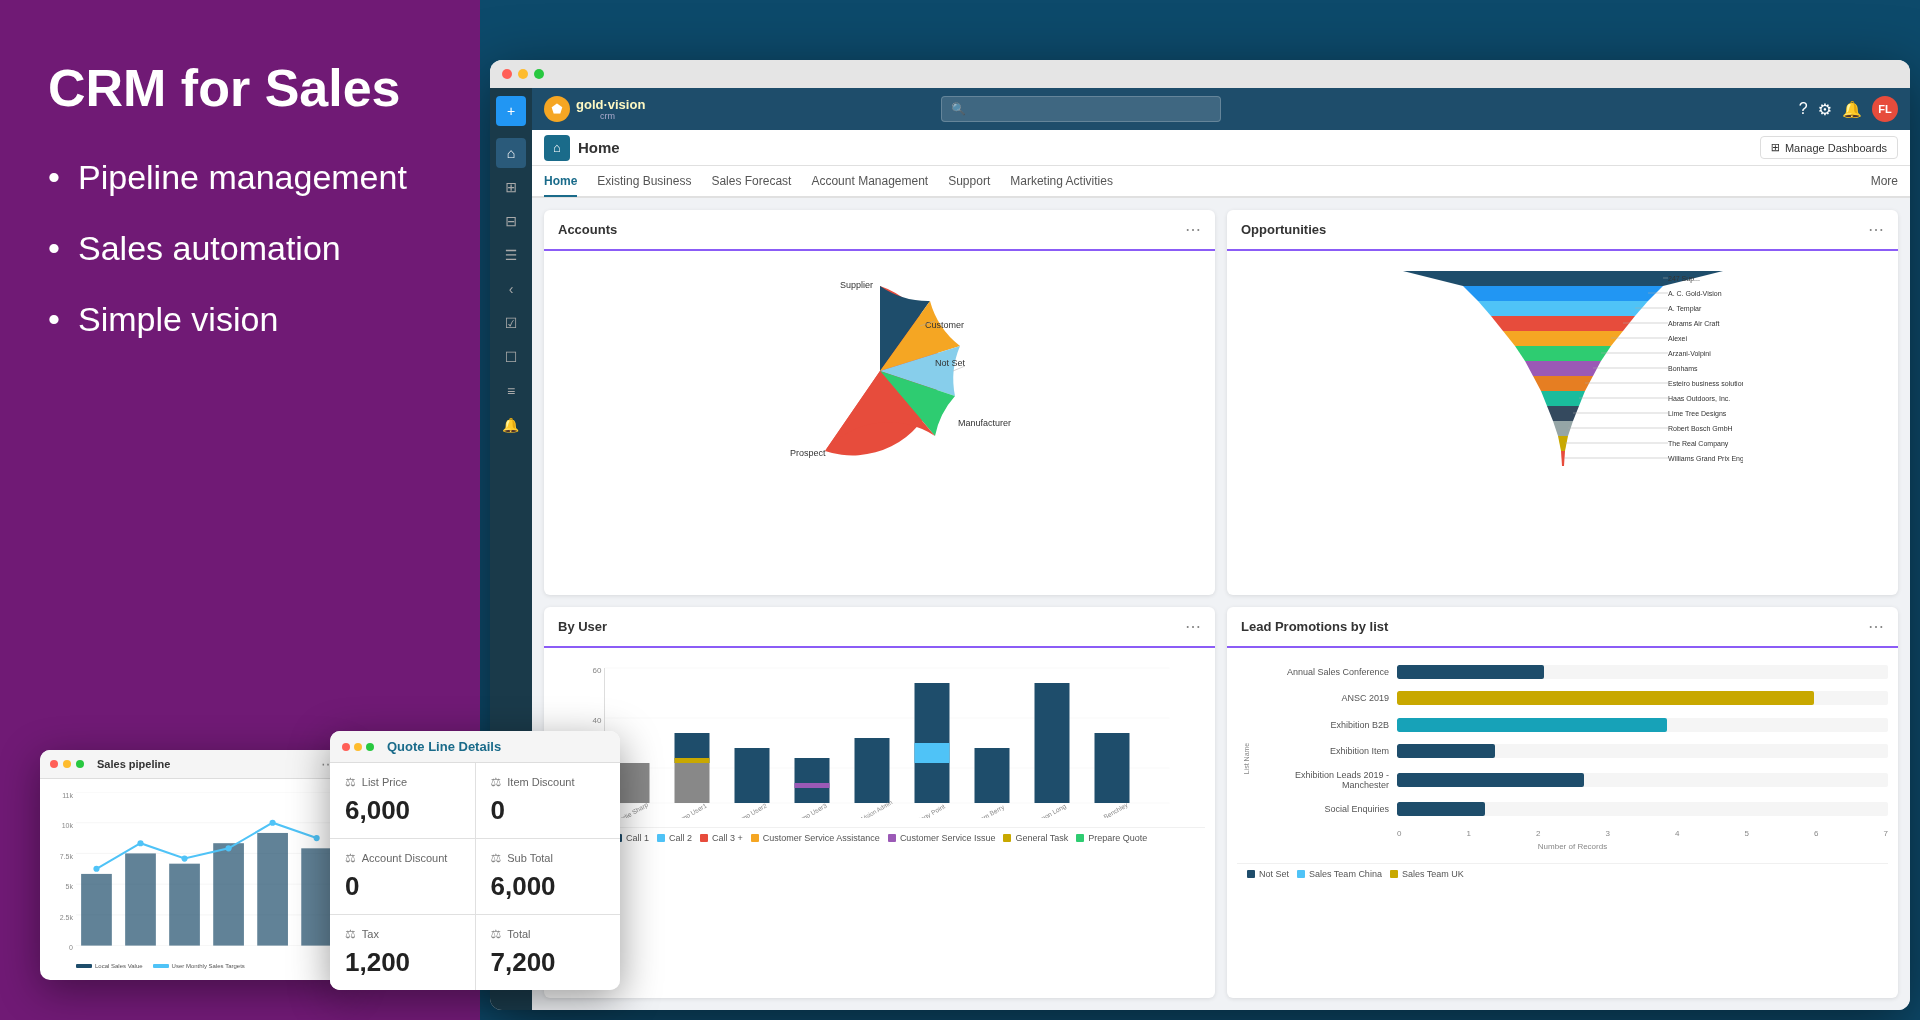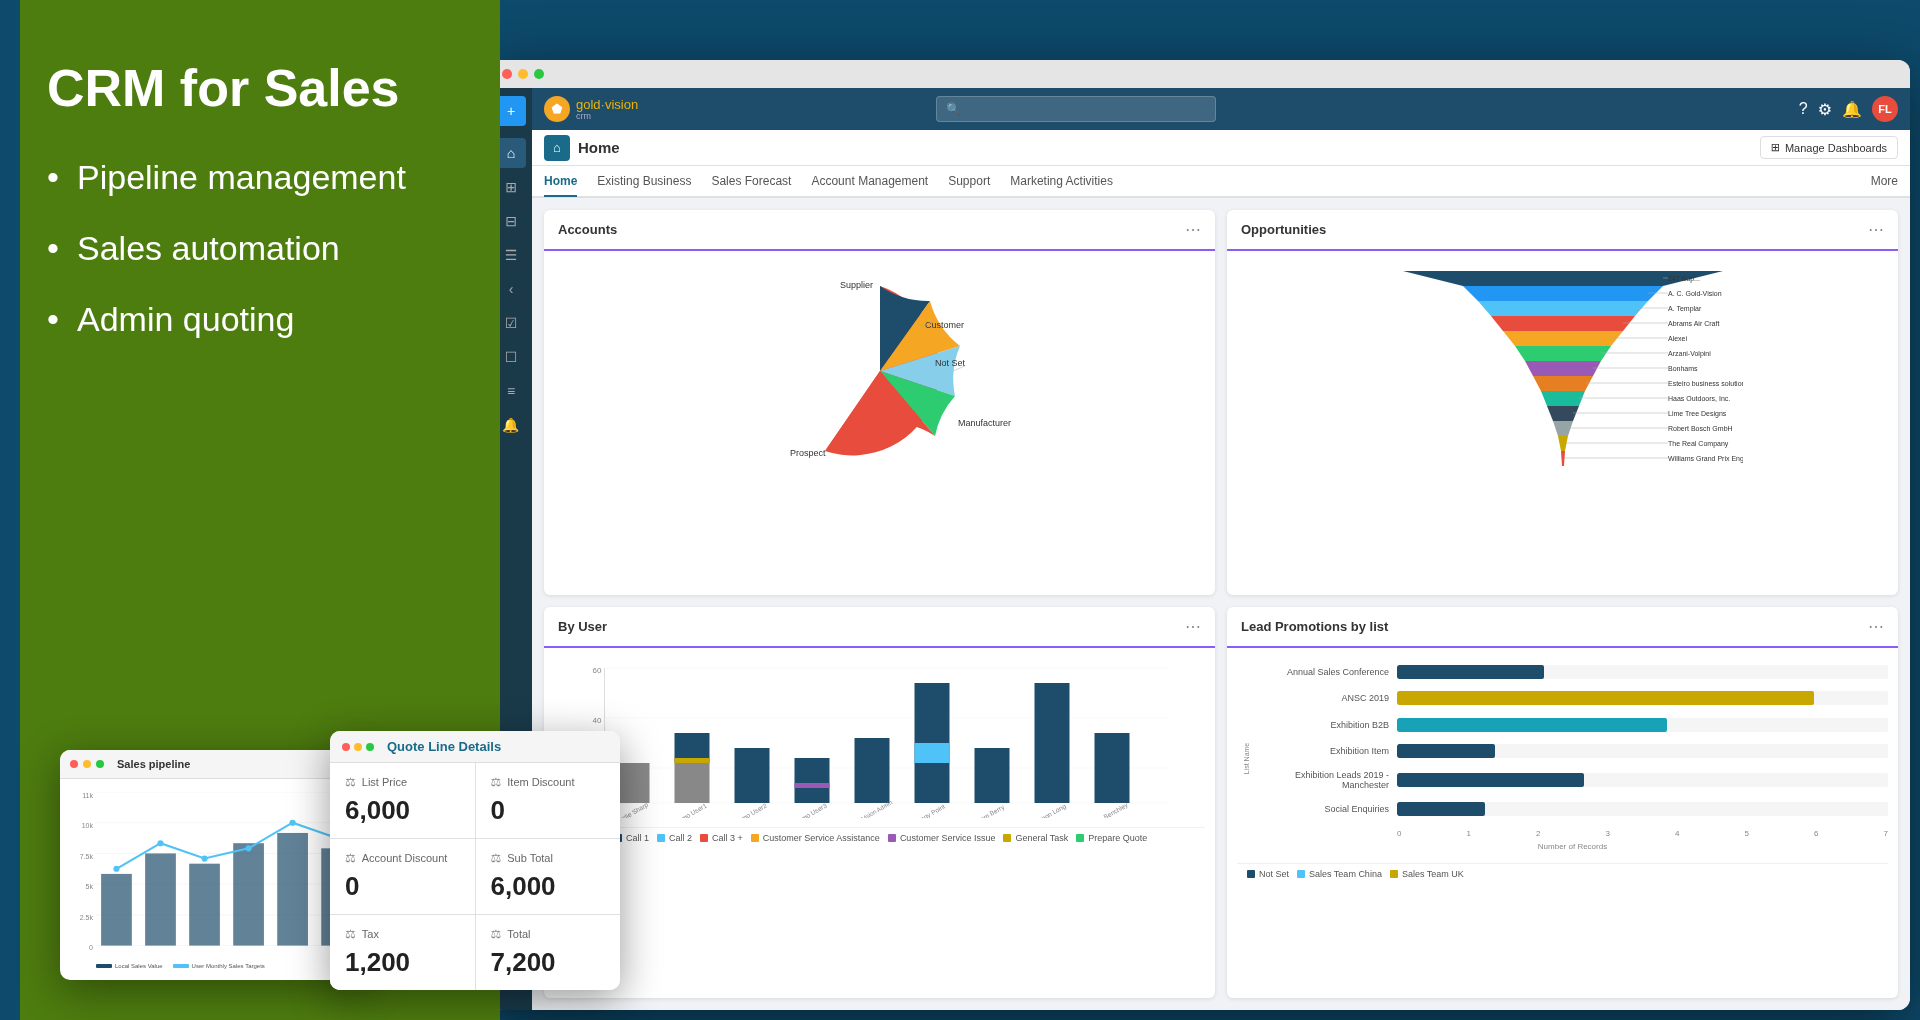--- a/index.html
+++ b/index.html
@@ -11,24 +11,23 @@
       overflow: hidden;
       position: relative;
     }
 
     
     .left-panel {
       position: absolute;
       left: 0; top: 0;
       width: 480px;
       height: 1020px;
-      background: #4d7c0f;
-      padding: 60px 27px;
+      background: #701a75;
+      padding: 60px 48px;
       z-index: 2;
-      margin-left: 20px;
     }
     .main-title {
       color: white;
       font-size: 52px;
       font-weight: 800;
       margin-bottom: 40px;
       line-height: 1.1;
     }
     .bullet-list {
       list-style: none;
@@ -285,27 +284,28 @@
       border-radius: 50%;
       display: flex;
       align-items: center;
       justify-content: center;
       font-size: 12px;
       color: white;
       font-weight: bold;
     }
     .crm-logo-text {
       font-size: 13px;
-      font-weight: 400;
-      color: #eab308;
+      font-weight: 700;
+      color: #fef9c3;
       line-height: 1;
     }
     .crm-logo-sub {
       font-size: 9px;
       color: #aac;
+      margin-left: 24px;
     }
     .crm-search {
       flex: 0 0 280px;
       margin: 0 auto;
     }
     .crm-search input {
       width: 100%;
       background: rgba(255,255,255,0.15);
       border: 1px solid rgba(255,255,255,0.2);
       border-radius: 4px;
@@ -506,21 +506,21 @@
     }
   </style>
 </head>
 <body>
 
 <div class="left-panel">
   <h1 class="main-title">CRM for Sales</h1>
   <ul class="bullet-list">
     <li>Pipeline management</li>
     <li>Sales automation</li>
-    <li>Admin quoting</li>
+    <li>Simple vision</li>
   </ul>
 
   <div class="small-dashboard">
     <div class="small-dash-header">
       <span class="small-dot" style="background:#ff5f57"></span>
       <span class="small-dot" style="background:#febc2e"></span>
       <span class="small-dot" style="background:#28c840"></span>
       <span class="small-dash-title">Sales pipeline</span>
       <span class="small-dash-menu">⋯</span>
     </div>

